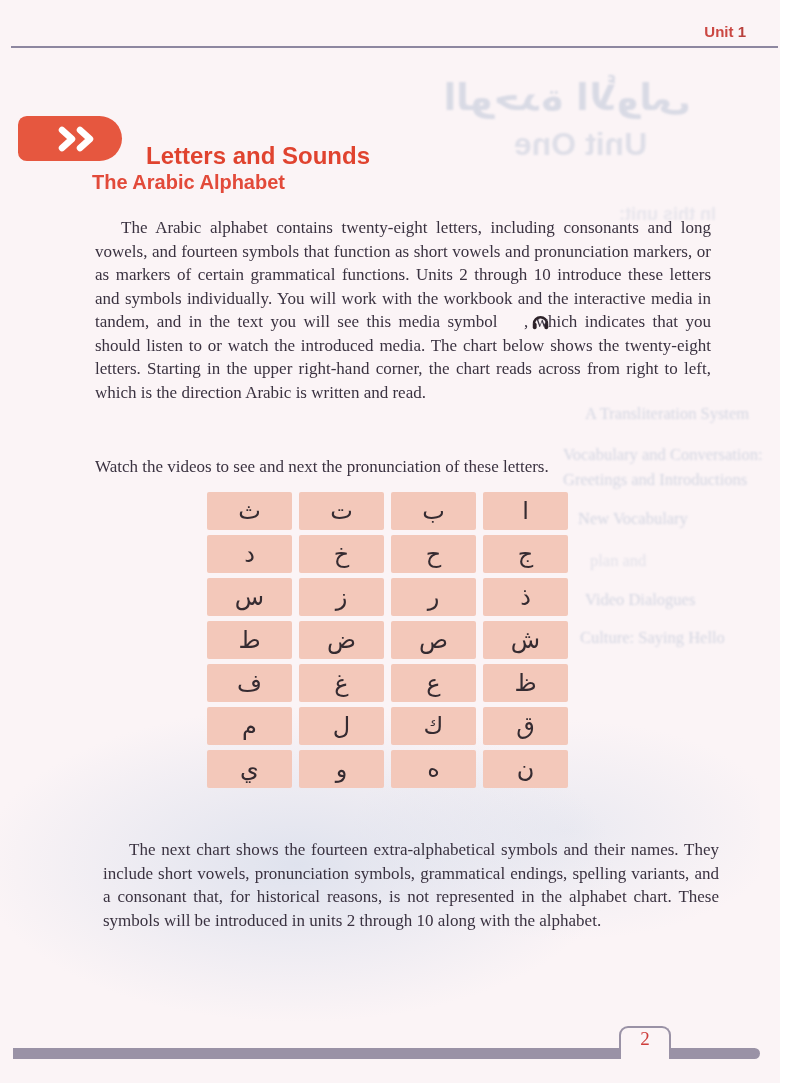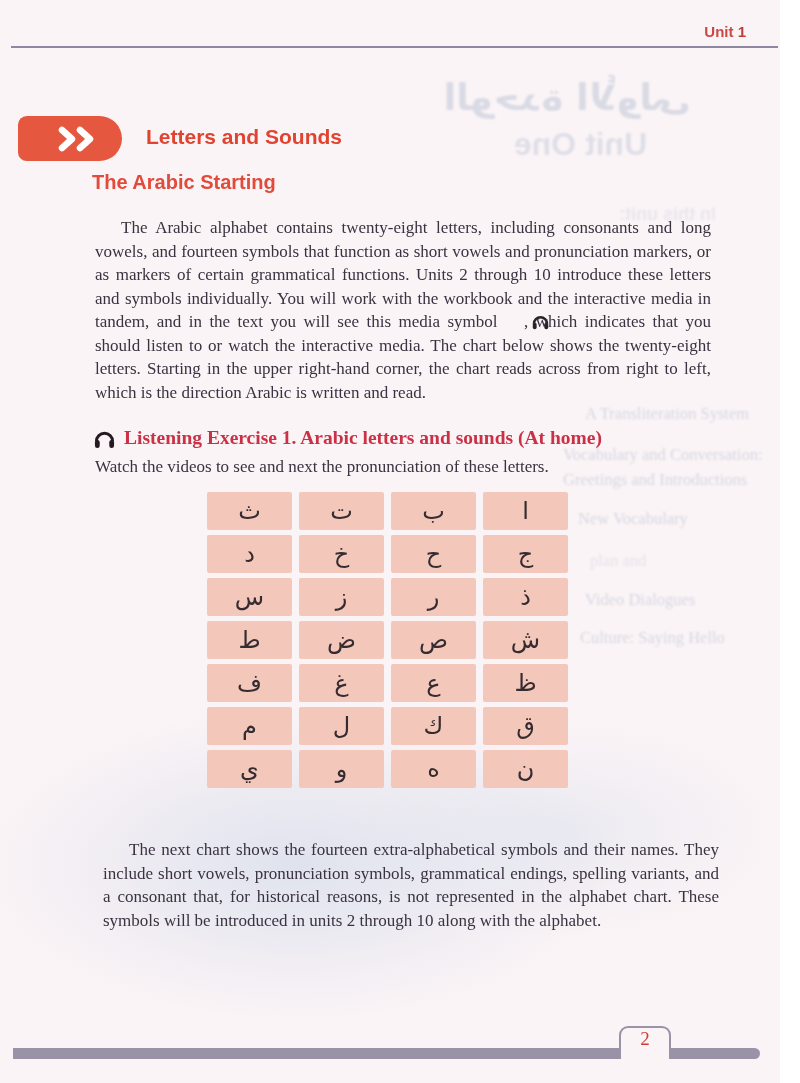--- a/index.html
+++ b/index.html
@@ -30,22 +30,22 @@
   .gl-1{left:563px;top:445px;}
   .gl-2{left:563px;top:470px;}
   .gl-3{left:578px;top:509px;}
   .gl-4{left:590px;top:551px;opacity:.35;}
   .gl-5{left:585px;top:590px;}
   .gl-6{left:580px;top:628px;}
   
   .badge{position:absolute;left:18px;top:116px;width:104px;height:45px;background:#e6573f;
     border-radius:9px 23px 23px 9px;display:flex;align-items:center;justify-content:center;
     padding-left:16px;box-sizing:border-box;}
-  .section-title{position:absolute;left:146px;top:117px;font-family:"Liberation Sans",sans-serif;
-    font-size:21px;font-weight:700;color:#e0432f;line-height:40px;}
+  .section-title{position:absolute;left:146px;top:136px;font-family:"Liberation Sans",sans-serif;
+    font-size:24px;font-weight:700;color:#e0432f;line-height:40px;}
   .section-subtitle{position:absolute;left:92px;top:171px;font-family:"Liberation Sans",sans-serif;
     font-size:20px;font-weight:700;color:#e24a3a;}
   
   .para{position:absolute;left:95px;width:616px;font-size:17px;line-height:23.5px;
     color:#3a3240;text-align:justify;text-indent:26px;}
   .para-1{top:216px;}
   .para-2{top:830px;}
   .hp-inline{display:inline-block;width:19px;height:17px;vertical-align:-3px;color:#2c2128;}
   
   .exercise{position:absolute;left:93px;top:426px;display:flex;align-items:flex-start;}
@@ -88,38 +88,28 @@
   </div>
   <div class="top-rule"></div>
 
   <div class="badge">
     <svg width="46" height="26" viewBox="0 0 46 26">
       <path d="M7 4l10 9-10 9" fill="none" stroke="#ffffff" stroke-width="6.5" stroke-linecap="round" stroke-linejoin="round"></path>
       <path d="M25 4l10 9-10 9" fill="none" stroke="#ffffff" stroke-width="6.5" stroke-linecap="round" stroke-linejoin="round"></path>
     </svg>
   </div>
   <h1 class="section-title" style="margin:0">Letters and Sounds</h1>
-  <h2 class="section-subtitle" style="margin:0">The Arabic Starting</h2>
+  <h2 class="section-subtitle" style="margin:0">The Arabic Alphabet</h2>
 
   <p class="para para-1" style="margin:0"><span>The Arabic alphabet contains twenty-eight letters, including consonants and long vowels, and fourteen symbols that function as short vowels and pronunciation markers, or as markers of certain grammatical functions. Units 2 through 10 introduce these letters and symbols individually. You will work with the workbook and the interactive media in tandem, and in the text you will see this media symbol </span><span class="hp-inline"><svg width="19" height="17" viewBox="0 0 24 22">
         <path d="M3.5 14a8.5 8.5 0 0 1 17 0" fill="none" stroke="currentColor" stroke-width="3.2"></path>
         <rect x="2" y="12.5" width="5" height="8.5" rx="2.4" fill="currentColor"></rect>
         <rect x="17" y="12.5" width="5" height="8.5" rx="2.4" fill="currentColor"></rect>
-      </svg></span><span>, which indicates that you should listen to or watch the interactive media. The chart below shows the twenty-eight letters. Starting in the upper right-hand corner, the chart reads across from right to left, which is the direction Arabic is written and read.</span></p>
+      </svg></span><span>, which indicates that you should listen to or watch the introduced media. The chart below shows the twenty-eight letters. Starting in the upper right-hand corner, the chart reads across from right to left, which is the direction Arabic is written and read.</span></p>
 
-  <div class="exercise">
-    <span class="hp-head">
-      <svg width="23" height="21" viewBox="0 0 24 22">
-        <path d="M3.5 14a8.5 8.5 0 0 1 17 0" fill="none" stroke="currentColor" stroke-width="3"></path>
-        <rect x="2" y="12.5" width="5" height="8.5" rx="2.4" fill="currentColor"></rect>
-        <rect x="17" y="12.5" width="5" height="8.5" rx="2.4" fill="currentColor"></rect>
-      </svg>
-    </span>
-    <span class="exercise-heading">Listening Exercise 1. Arabic letters and sounds (At home)</span>
-  </div>
   <div class="instruction">Watch the videos to see and next the pronunciation of these letters.</div>
 
   <div class="alphabet">
       <div class="cell">ا</div>
       <div class="cell">ب</div>
       <div class="cell">ت</div>
       <div class="cell">ث</div>
       <div class="cell">ج</div>
       <div class="cell">ح</div>
       <div class="cell">خ</div>

